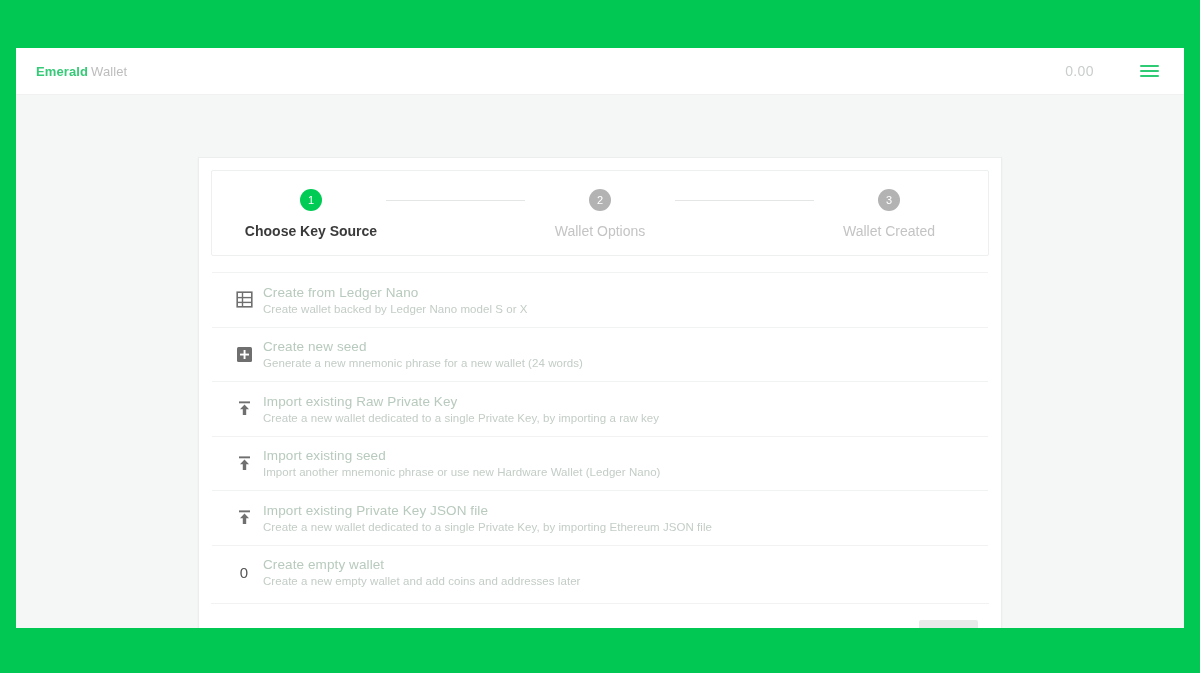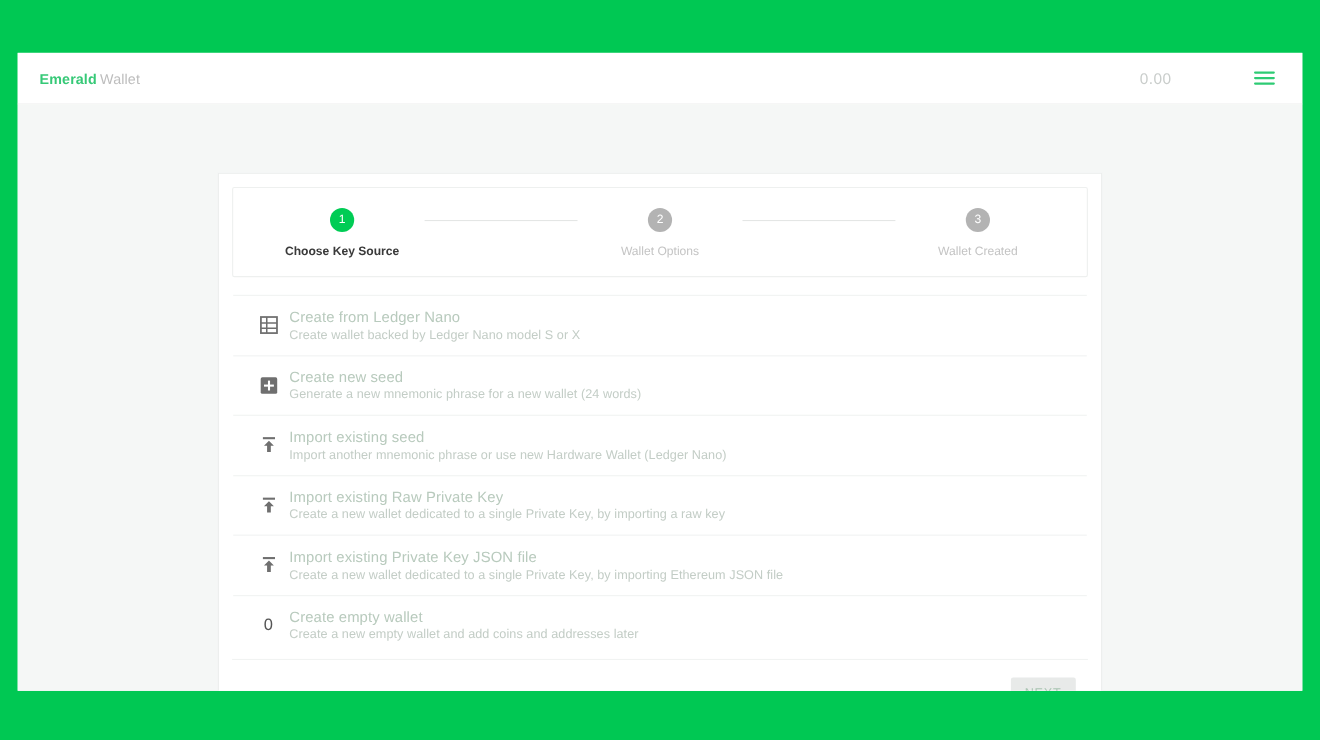--- a/index.html
+++ b/index.html
@@ -31,21 +31,20 @@
 
   
   .topbar {
     height: 47px;
     flex: 0 0 47px;
     background: #ffffff;
     display: flex;
     align-items: center;
     padding: 0 22px 0 20px;
     border-bottom: 1px solid #f0f1f0;
-    gap: 29px;
   }
 
   .brand {
     font-size: 13px;
     letter-spacing: 0.1px;
     white-space: nowrap;
   }
   .brand-emerald { color: #36c977; font-weight: 700; }
   .brand-wallet { color: #bdbdbd; font-weight: 400; margin-left: 3px; }
 
@@ -121,21 +120,21 @@
     font-size: 11px;
     display: flex;
     align-items: center;
     justify-content: center;
     line-height: 1;
     font-weight: 400;
   }
   .step.active .step-circle { background: #00cc55; }
   .step-label {
     margin-top: 12px;
-    font-size: 11px;
+    font-size: 14px;
     color: #c4c4c4;
     white-space: nowrap;
   }
   .step.active .step-label { color: #3a3a3a; font-weight: 700; }
   .step-connector {
     flex: 1 1 auto;
     height: 1px;
     background: #e4e6e5;
     margin-top: 11px;
   }
@@ -280,35 +279,35 @@
         </div>
 
         <div class="option-row">
           <div class="option-icon">
             <svg width="17" height="17" viewBox="0 0 17 17" aria-hidden="true">
               <rect x="3" y="1.4" width="11" height="1.9" fill="#6f6f6f"></rect>
               <path d="M8.5 4.6 L13 9.2 L10.2 9.2 L10.2 15 L6.8 15 L6.8 9.2 L4 9.2 Z" fill="#6f6f6f"></path>
             </svg>
           </div>
           <div class="option-text">
+            <div class="option-title">Import existing Raw Private Key</div>
+            <div class="option-desc">Create a new wallet dedicated to a single Private Key, by importing a raw key</div>
+          </div>
+        </div>
+
+        <div class="option-row">
+          <div class="option-icon">
+            <svg width="17" height="17" viewBox="0 0 17 17" aria-hidden="true">
+              <rect x="3" y="1.4" width="11" height="1.9" fill="#6f6f6f"></rect>
+              <path d="M8.5 4.6 L13 9.2 L10.2 9.2 L10.2 15 L6.8 15 L6.8 9.2 L4 9.2 Z" fill="#6f6f6f"></path>
+            </svg>
+          </div>
+          <div class="option-text">
             <div class="option-title">Import existing seed</div>
             <div class="option-desc">Import another mnemonic phrase or use new Hardware Wallet (Ledger Nano)</div>
-          </div>
-        </div>
-
-        <div class="option-row">
-          <div class="option-icon">
-            <svg width="17" height="17" viewBox="0 0 17 17" aria-hidden="true">
-              <rect x="3" y="1.4" width="11" height="1.9" fill="#6f6f6f"></rect>
-              <path d="M8.5 4.6 L13 9.2 L10.2 9.2 L10.2 15 L6.8 15 L6.8 9.2 L4 9.2 Z" fill="#6f6f6f"></path>
-            </svg>
-          </div>
-          <div class="option-text">
-            <div class="option-title">Import existing Raw Private Key</div>
-            <div class="option-desc">Create a new wallet dedicated to a single Private Key, by importing a raw key</div>
           </div>
         </div>
 
         <div class="option-row">
           <div class="option-icon">
             <svg width="17" height="17" viewBox="0 0 17 17" aria-hidden="true">
               <rect x="3" y="1.4" width="11" height="1.9" fill="#6f6f6f"></rect>
               <path d="M8.5 4.6 L13 9.2 L10.2 9.2 L10.2 15 L6.8 15 L6.8 9.2 L4 9.2 Z" fill="#6f6f6f"></path>
             </svg>
           </div>

